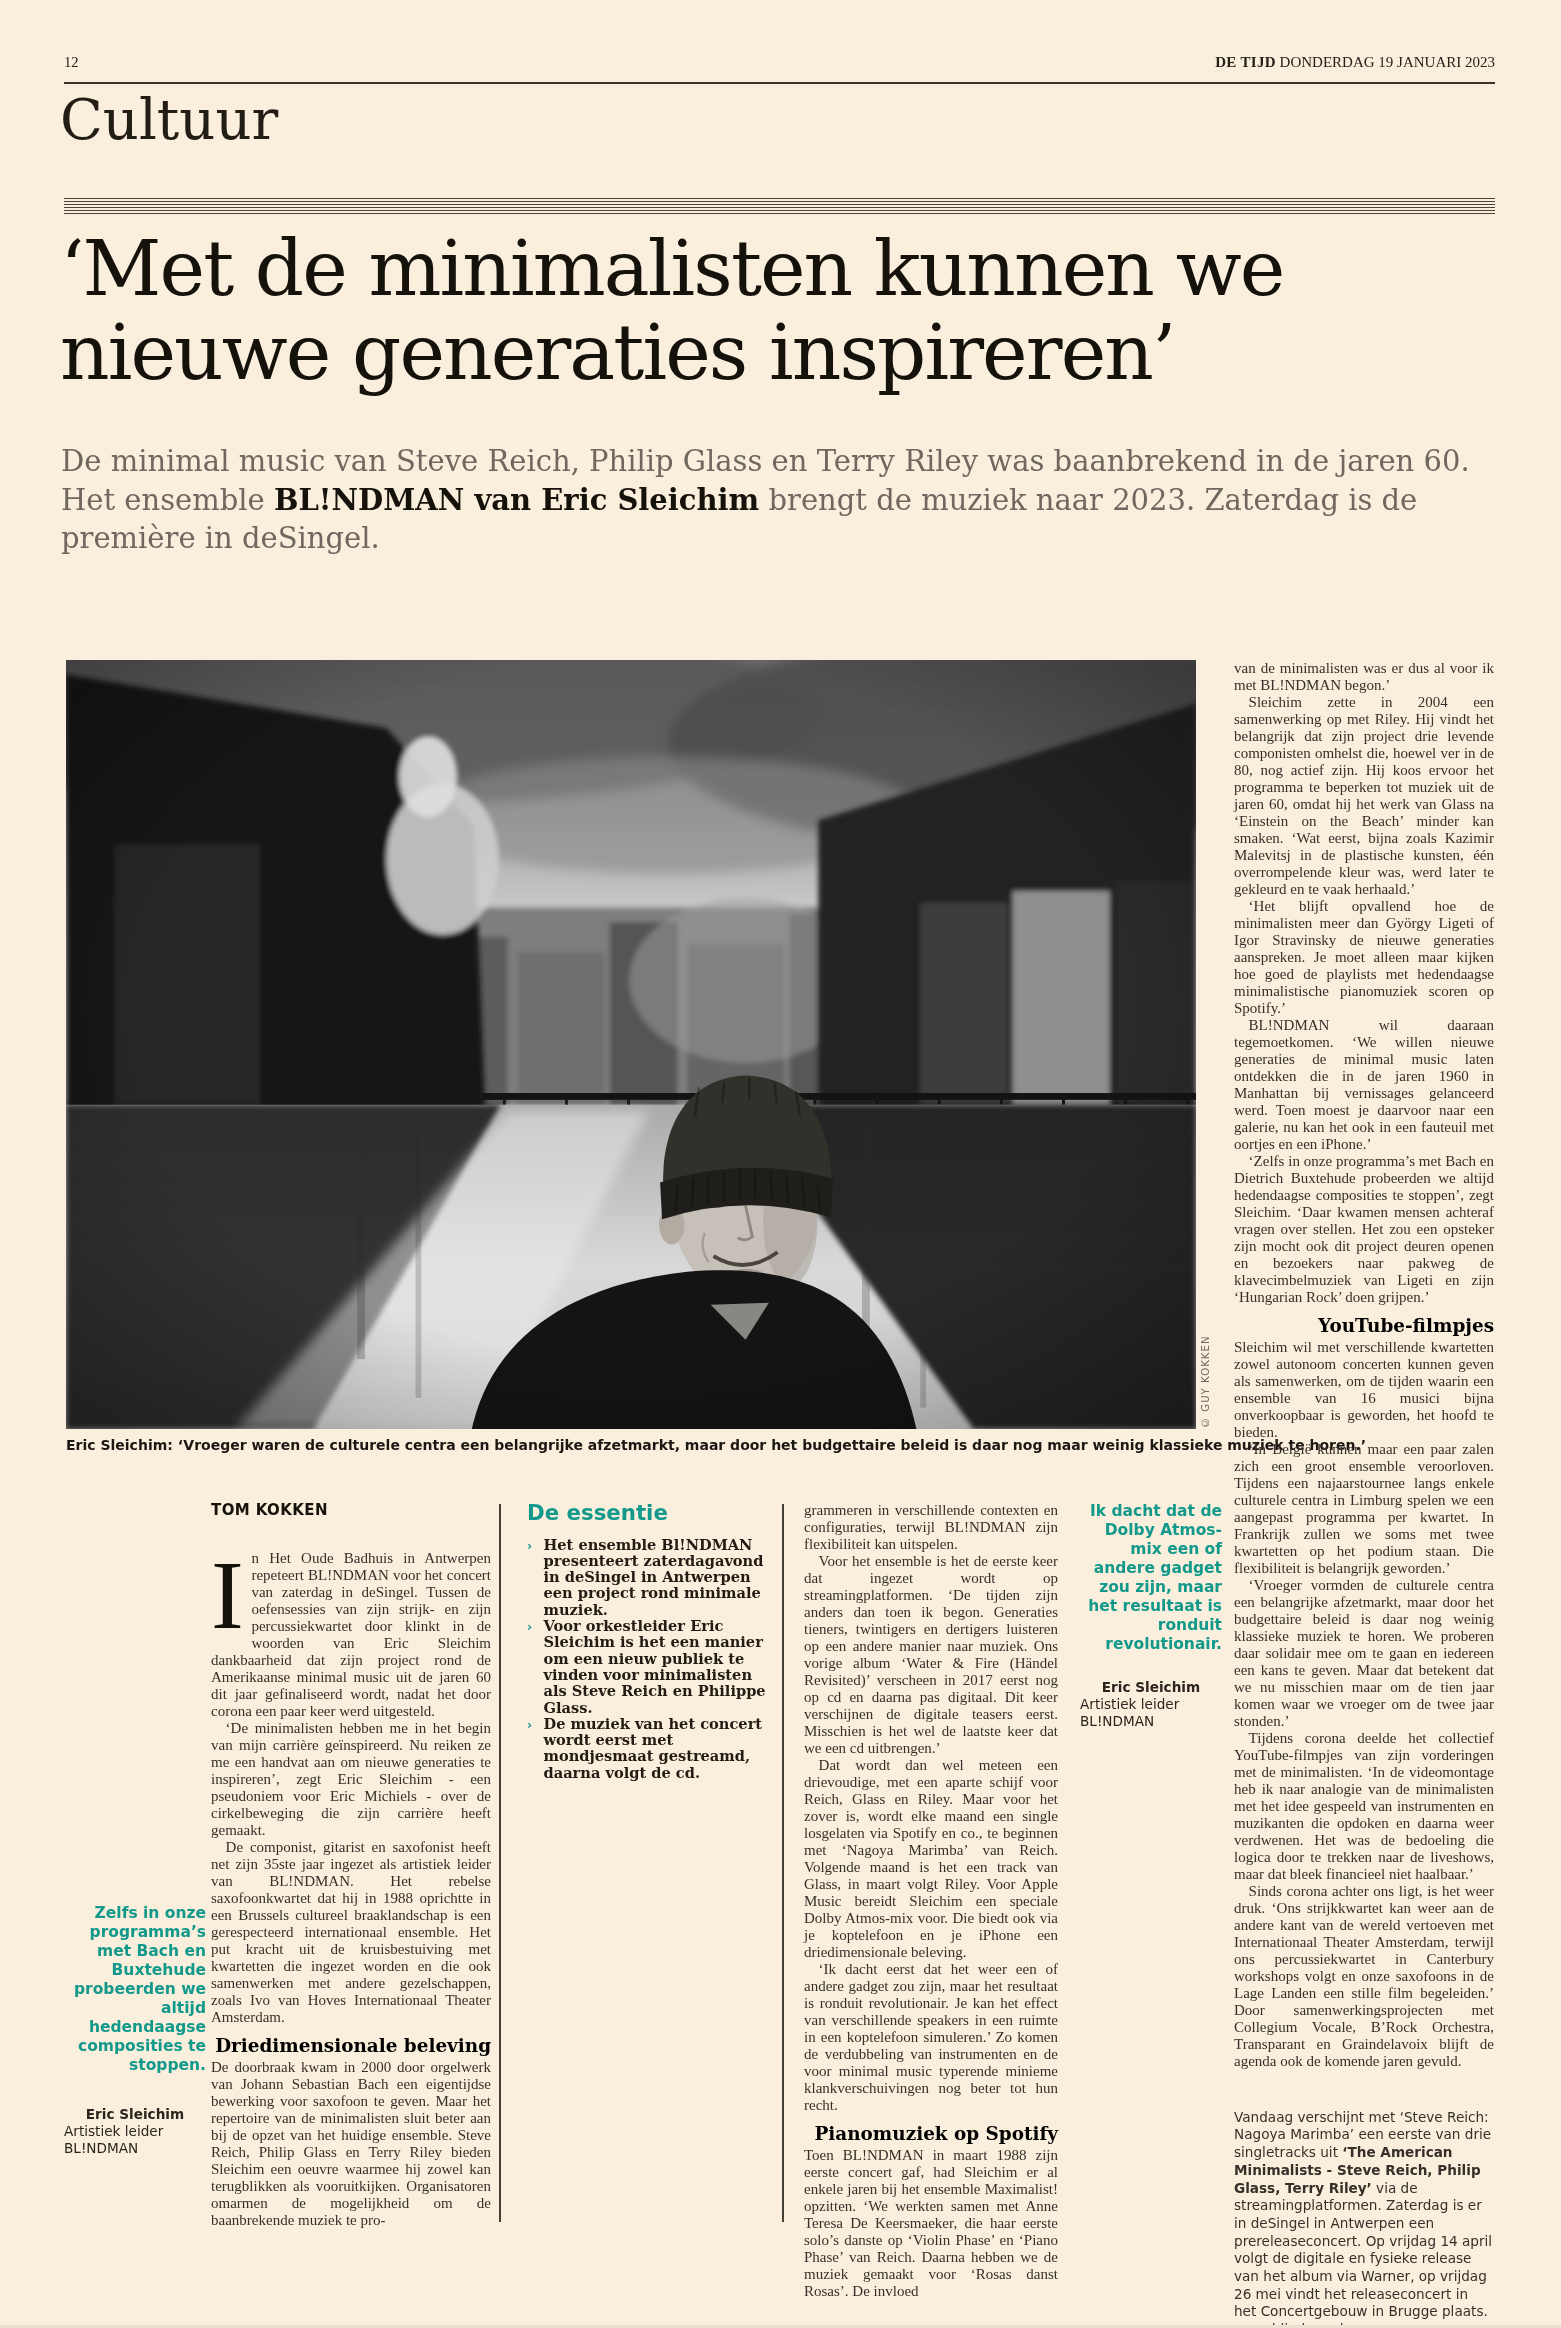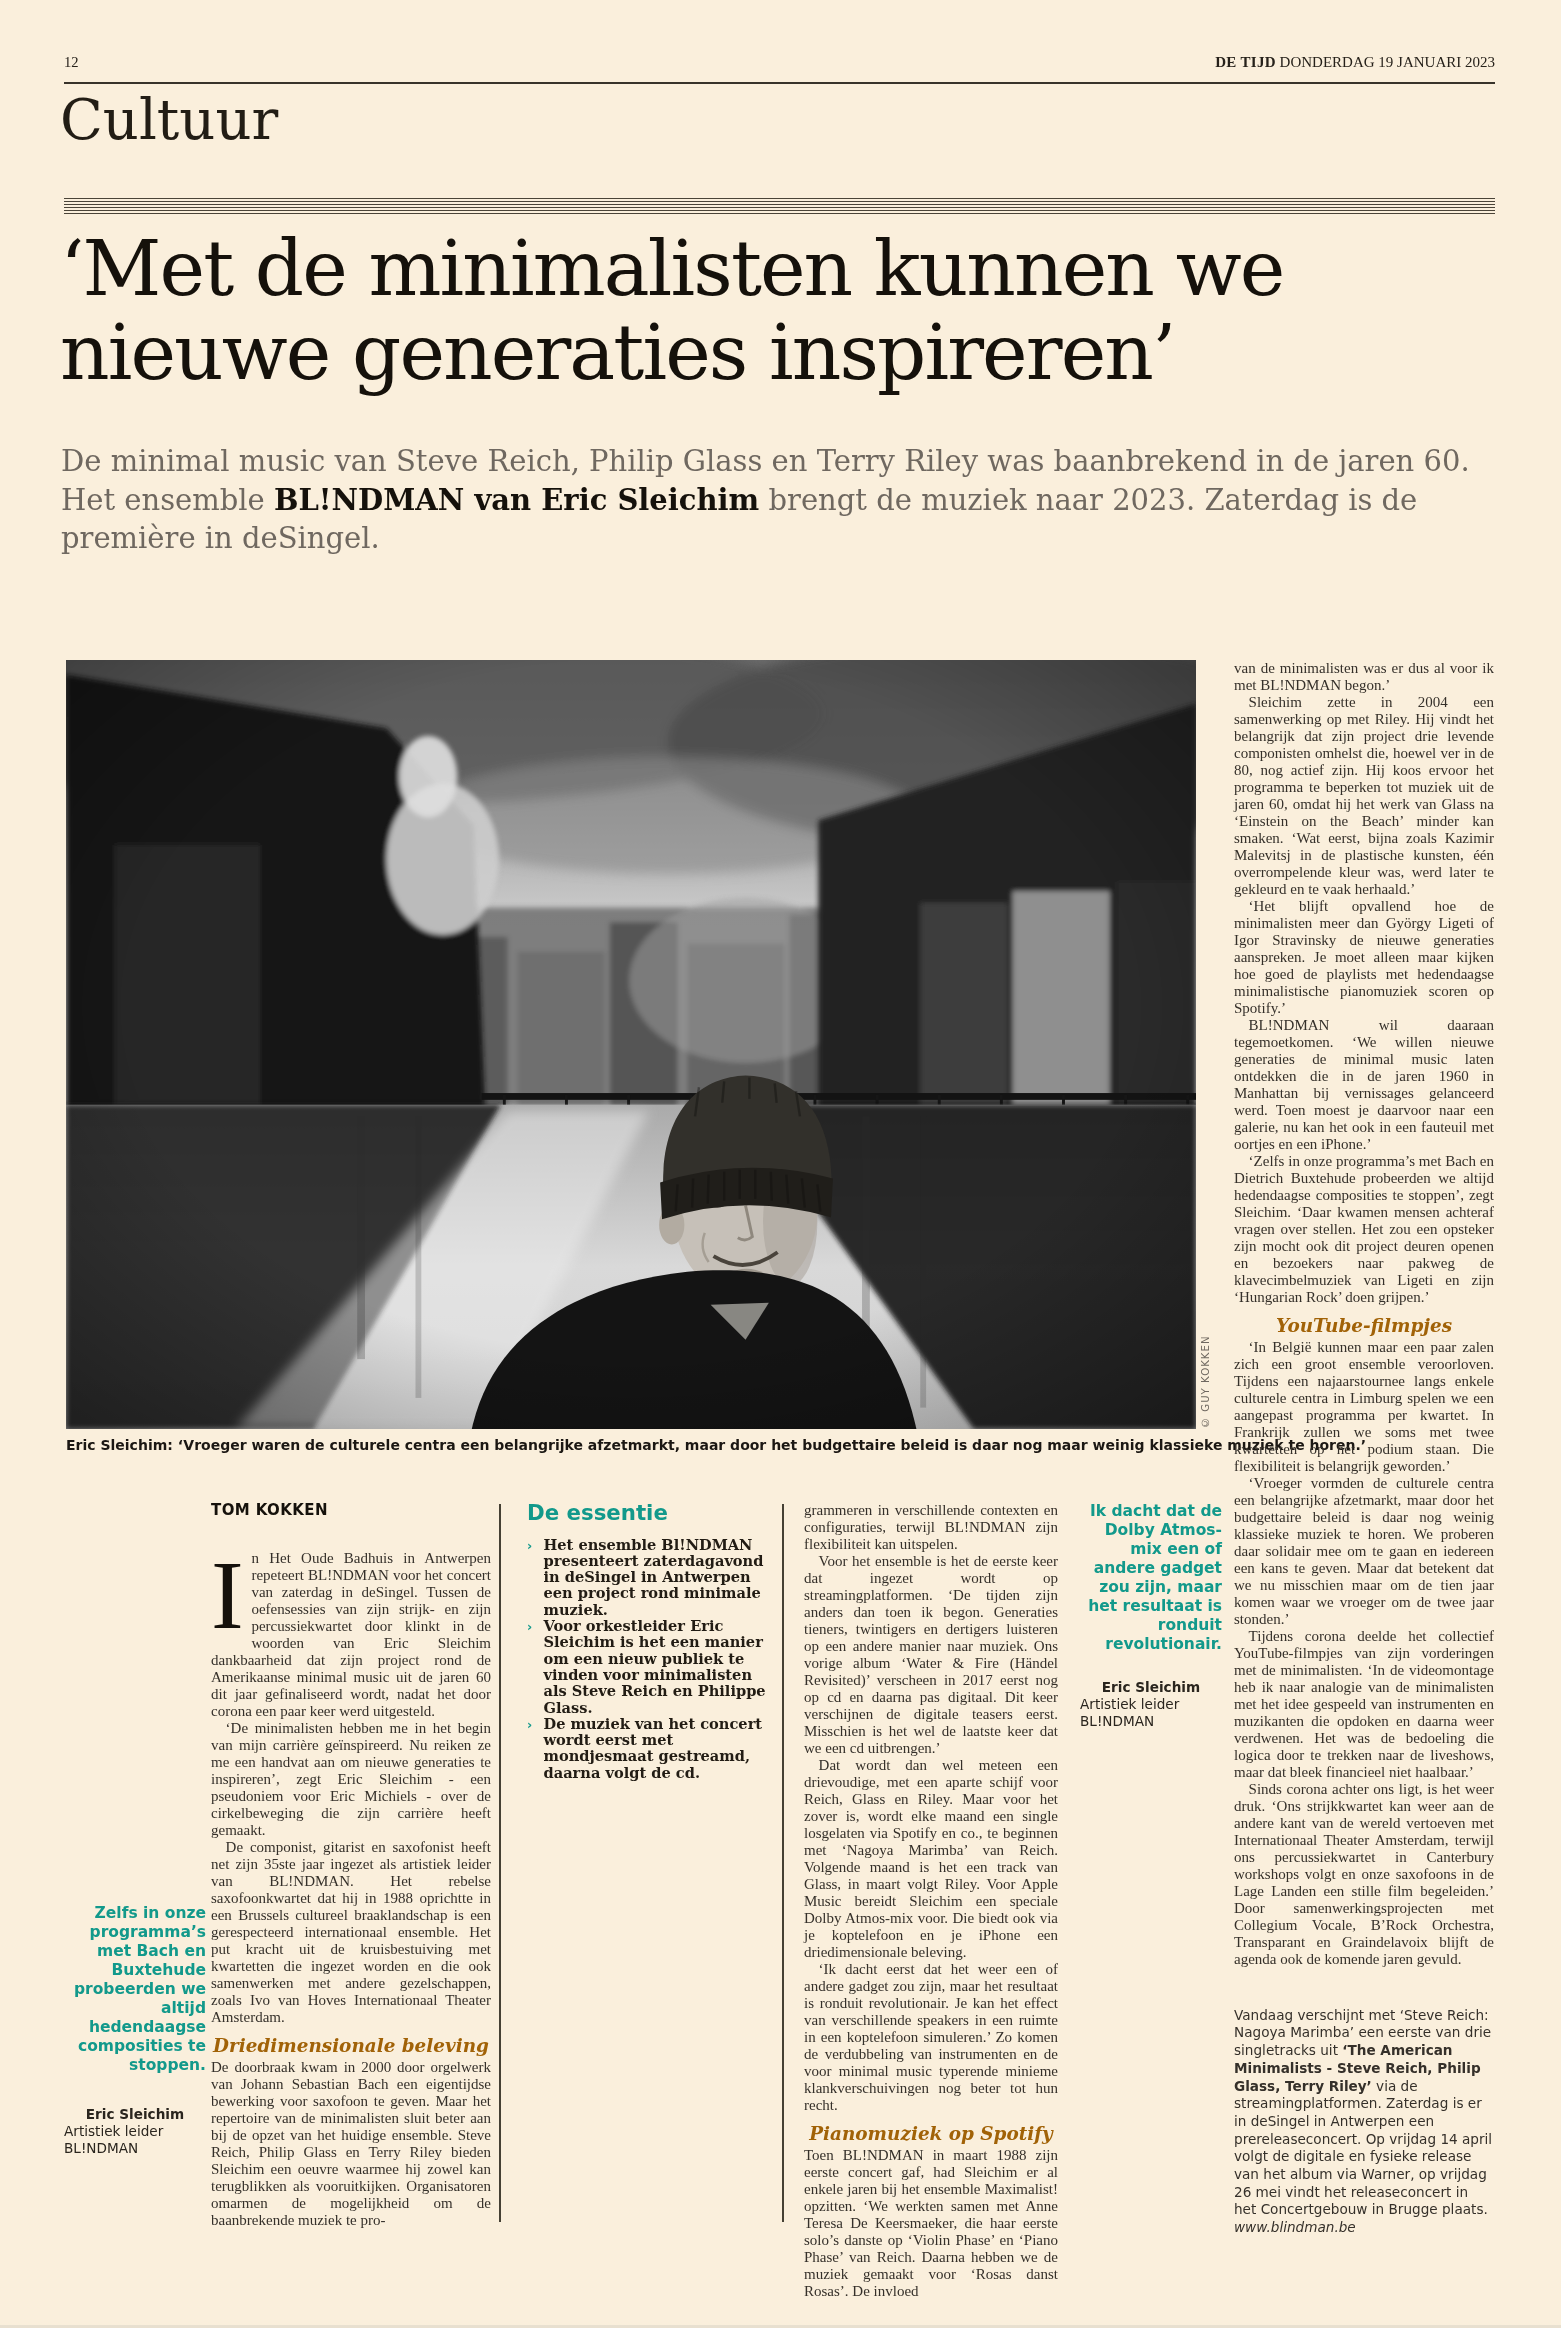--- a/index.html
+++ b/index.html
@@ -27,21 +27,21 @@
   .photo svg{display:block;width:100%;height:100%;}
   .credit{left:1200px;top:1261px;height:167px;writing-mode:vertical-rl;transform:rotate(180deg);
           font-family:"DejaVu Sans",sans-serif;font-size:10.2px;letter-spacing:1px;color:#6f6860;}
   .caption{left:66px;top:1437px;width:1417px;font-family:"DejaVu Sans",sans-serif;
            font-weight:700;font-size:14px;color:#1b1713;}
   
   .bodytxt{font-size:15px;line-height:17px;text-align:justify;color:#35302a;}
   .bodytxt p{margin:0;}
   .bodytxt p.ind{text-indent:14.6px;}
   .subhead{font-family:"DejaVu Serif",serif;font-weight:700;font-size:18.4px;line-height:1.15;
-           color:#a16207;margin:8.7px 0 2.9px;text-align:center;font-style:italic;}
+           color:#000000;margin:8.7px 0 2.9px;text-align:right;}
   
   .colR{left:1234px;top:660px;width:260px;}
   .service{margin-top:39px;font-family:"DejaVu Sans",sans-serif;font-size:13.6px;
            line-height:17.7px;text-align:left;color:#35302a;}
   .service b{font-weight:700;}
   .service .url{font-style:italic;}
   .colA{left:64px;top:1904px;width:142px;}
   .colB{left:211px;top:1502px;width:280px;}
   .colC{left:527px;top:1500px;width:245px;}
   .colD{left:804px;top:1502px;width:254px;}
@@ -209,20 +209,21 @@
   <div class="abs credit">© GUY KOKKEN</div>
   <div class="abs caption">Eric Sleichim: ‘Vroeger waren de culturele centra een belangrijke afzetmarkt, maar door het budgettaire beleid is daar nog maar weinig klassieke muziek te horen.’</div>
 
   <div class="abs colR bodytxt">
     <p>van de minimalisten was er dus al voor ik met BL!NDMAN begon.’</p>
     <p class="ind">Sleichim zette in 2004 een samenwerking op met Riley. Hij vindt het belangrijk dat zijn project drie levende componisten omhelst die, hoewel ver in de 80, nog actief zijn. Hij koos ervoor het programma te beperken tot muziek uit de jaren 60, omdat hij het werk van Glass na ‘Einstein on the Beach’ minder kan smaken. ‘Wat eerst, bijna zoals Kazimir Malevitsj in de plastische kunsten, één overrompelende kleur was, werd later te gekleurd en te vaak herhaald.’</p>
     <p class="ind">‘Het blijft opvallend hoe de minimalisten meer dan György Ligeti of Igor Stravinsky de nieuwe generaties aanspreken. Je moet alleen maar kijken hoe goed de playlists met hedendaagse minimalistische pianomuziek scoren op Spotify.’</p>
     <p class="ind">BL!NDMAN wil daaraan tegemoetkomen. ‘We willen nieuwe generaties de minimal music laten ontdekken die in de jaren 1960 in Manhattan bij vernissages gelanceerd werd. Toen moest je daarvoor naar een galerie, nu kan het ook in een fauteuil met oortjes en een iPhone.’</p>
     <p class="ind">‘Zelfs in onze programma’s met Bach en Dietrich Buxtehude probeerden we altijd hedendaagse composities te stoppen’, zegt Sleichim. ‘Daar kwamen mensen achteraf vragen over stellen. Het zou een opsteker zijn mocht ook dit project deuren openen en bezoekers naar pakweg de klavecimbelmuziek van Ligeti en zijn ‘Hungarian Rock’ doen grijpen.’</p>
     <div class="subhead">YouTube-filmpjes</div>
+    <p>Sleichim wil met verschillende kwartetten zowel autonoom concerten kunnen geven als samenwerken, om de tijden waarin een ensemble van 16 musici bijna onverkoopbaar is geworden, het hoofd te bieden.</p>
     <p class="ind">‘In België kunnen maar een paar zalen zich een groot ensemble veroorloven. Tijdens een najaarstournee langs enkele culturele centra in Limburg spelen we een aangepast programma per kwartet. In Frankrijk zullen we soms met twee kwartetten op het podium staan. Die flexibiliteit is belangrijk geworden.’</p>
     <p class="ind">‘Vroeger vormden de culturele centra een belangrijke afzetmarkt, maar door het budgettaire beleid is daar nog weinig klassieke muziek te horen. We proberen daar solidair mee om te gaan en iedereen een kans te geven. Maar dat betekent dat we nu misschien maar om de tien jaar komen waar we vroeger om de twee jaar stonden.’</p>
     <p class="ind">Tijdens corona deelde het collectief YouTube-filmpjes van zijn vorderingen met de minimalisten. ‘In de videomontage heb ik naar analogie van de minimalisten met het idee gespeeld van instrumenten en muzikanten die opdoken en daarna weer verdwenen. Het was de bedoeling die logica door te trekken naar de liveshows, maar dat bleek financieel niet haalbaar.’</p>
     <p class="ind">Sinds corona achter ons ligt, is het weer druk. ‘Ons strijkkwartet kan weer aan de andere kant van de wereld vertoeven met Internationaal Theater Amsterdam, terwijl ons percussiekwartet in Canterbury workshops volgt en onze saxofoons in de Lage Landen een stille film begeleiden.’ Door samenwerkingsprojecten met Collegium Vocale, B’Rock Orchestra, Transparant en Graindelavoix blijft de agenda ook de komende jaren gevuld.</p>
     <div class="service">
       <span>Vandaag verschijnt met ‘Steve Reich: Nagoya Marimba’ een eerste van drie singletracks uit </span><b>‘The American Minimalists - Steve Reich, Philip Glass, Terry Riley’</b><span> via de streamingplatformen. Zaterdag is er in deSingel in Antwerpen een prereleaseconcert. Op vrijdag 14 april volgt de digitale en fysieke release van het album via Warner, op vrijdag 26 mei vindt het releaseconcert in het Concertgebouw in Brugge plaats.</span><br>
       <span class="url">www.blindman.be</span>
     </div>
   </div>
 

